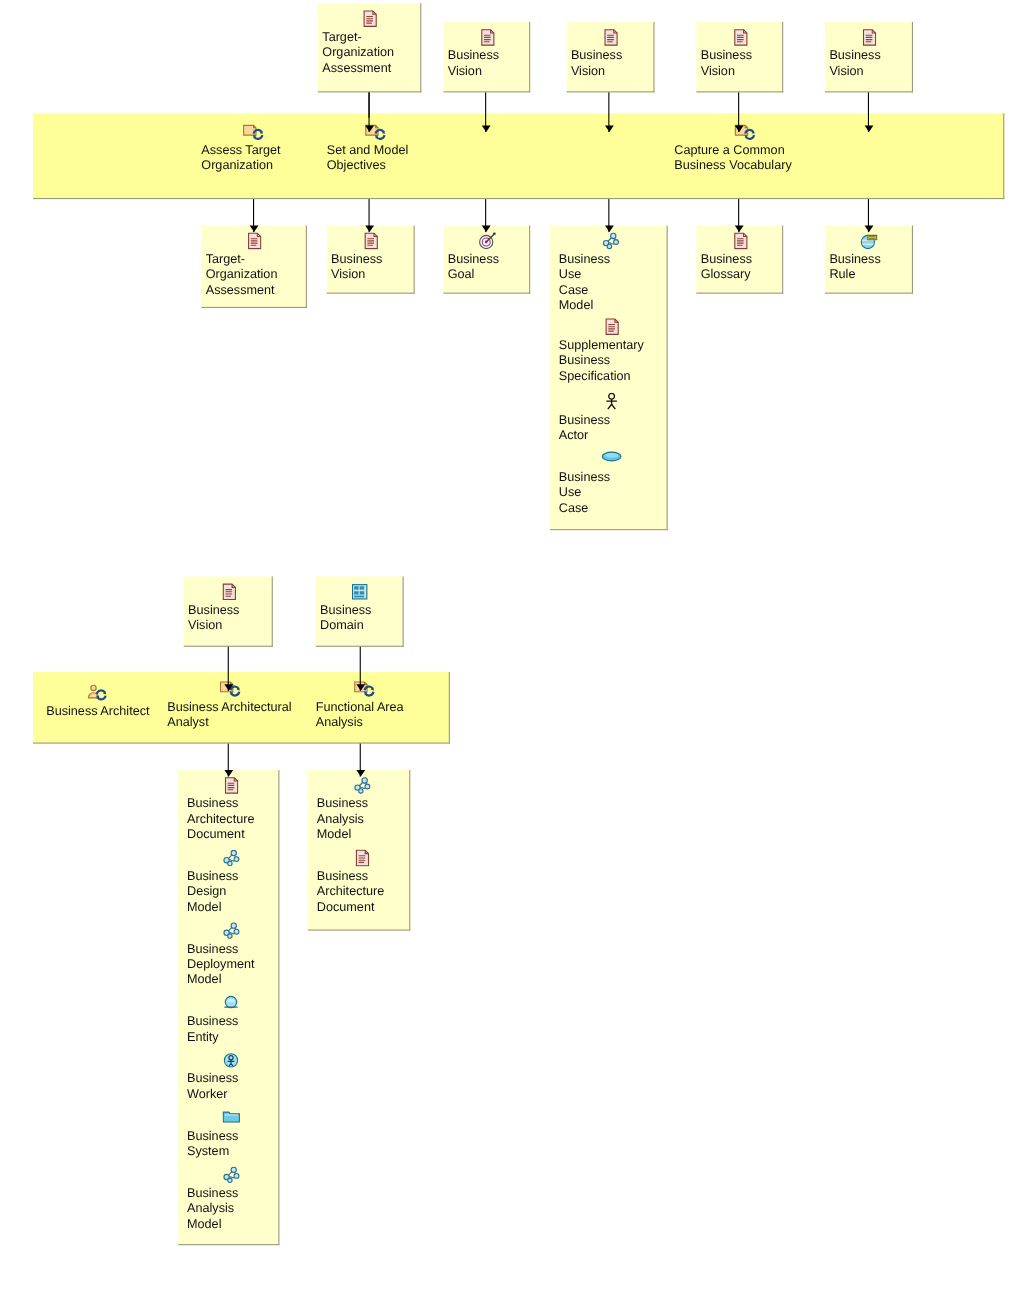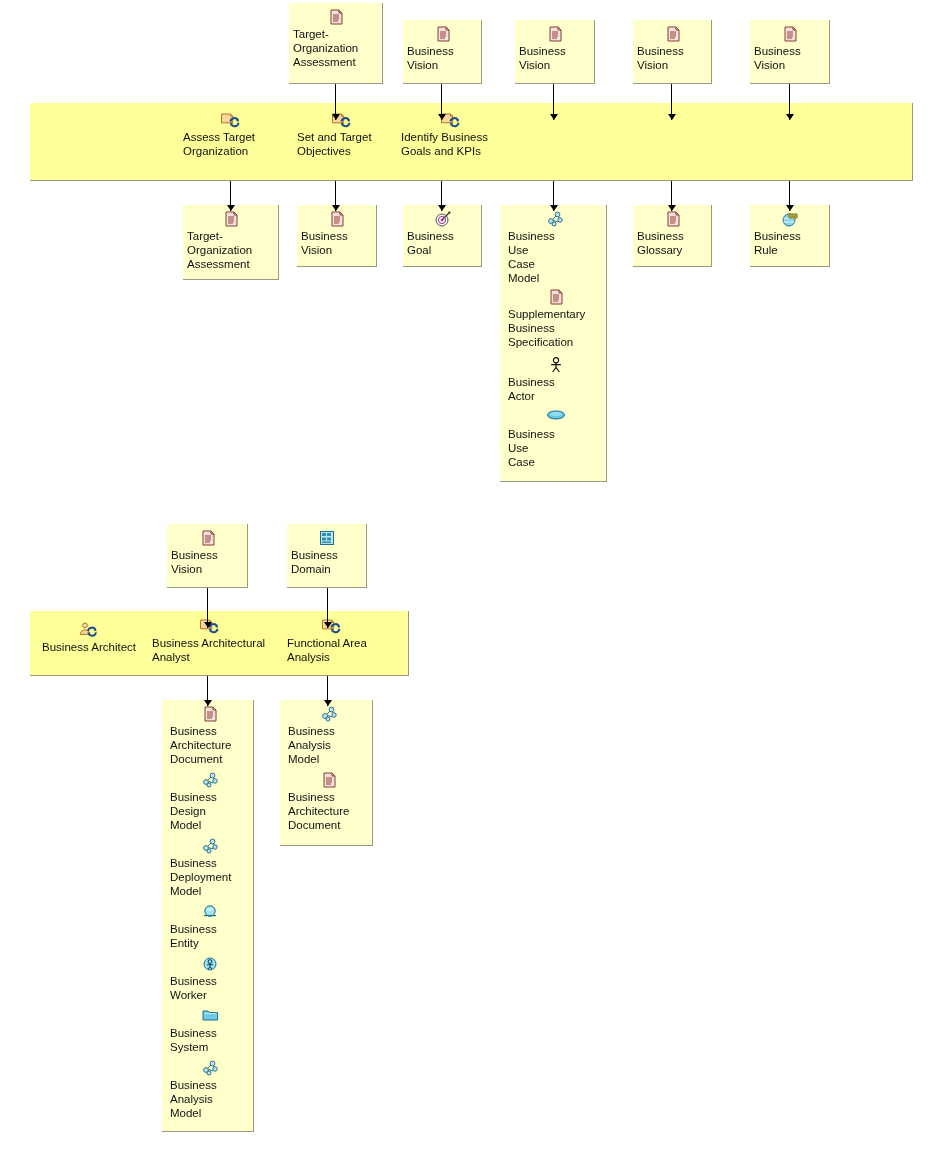--- a/index.html
+++ b/index.html
@@ -163,38 +163,38 @@
           <path d="M1.5 2 h9 l2.2 2.2 v6.6 h-11.2 z" fill="#fbd79a" stroke="#a9762c" stroke-width="1"></path>
           <path d="M10.5 2 v2.2 h2.2" fill="none" stroke="#a9762c" stroke-width="1"></path>
           <g transform="translate(9.5,6.5)">
             <path d="M1 3 a4 4 0 0 1 7.4 -1.4" fill="none" stroke="#1b4f8a" stroke-width="2"></path>
             <path d="M8.8 0.2 L9.6 3.2 L6.6 2.6 z" fill="#1b4f8a"></path>
             <path d="M9 4.4 a4 4 0 0 1 -7.4 1.4" fill="none" stroke="#1b4f8a" stroke-width="2"></path>
             <path d="M1.2 7.2 L0.4 4.2 L3.4 4.8 z" fill="#1b4f8a"></path>
           </g>
         </svg>
       </span>
-      <span class="lbl">Set and Target
+      <span class="lbl">Set and Model
 Objectives</span>
     </div>
-    <div class="cell" style="left:401px;top:112px;width:100px;">
+    <div class="cell" style="left:613px;top:112px;width:130px;">
       <span class="ico">
         <svg width="22" height="16" viewBox="0 0 22 16">
           <path d="M1.5 2 h9 l2.2 2.2 v6.6 h-11.2 z" fill="#fbd79a" stroke="#a9762c" stroke-width="1"></path>
           <path d="M10.5 2 v2.2 h2.2" fill="none" stroke="#a9762c" stroke-width="1"></path>
           <g transform="translate(9.5,6.5)">
             <path d="M1 3 a4 4 0 0 1 7.4 -1.4" fill="none" stroke="#1b4f8a" stroke-width="2"></path>
             <path d="M8.8 0.2 L9.6 3.2 L6.6 2.6 z" fill="#1b4f8a"></path>
             <path d="M9 4.4 a4 4 0 0 1 -7.4 1.4" fill="none" stroke="#1b4f8a" stroke-width="2"></path>
             <path d="M1.2 7.2 L0.4 4.2 L3.4 4.8 z" fill="#1b4f8a"></path>
           </g>
         </svg>
       </span>
-      <span class="lbl">Identify Business
-Goals and KPIs</span>
+      <span class="lbl">Capture a Common
+Business Vocabulary</span>
     </div>
     <div class="node" style="left:183px;top:205px;width:96px;height:75px;"></div>
     <div class="cell" style="left:187px;top:211px;width:88px;">
       <span class="ico">
         <svg width="14" height="16" viewBox="0 0 14 16">
           <path d="M2 1 h8 l3 3 v11 h-11 z" fill="#f0e2dd" stroke="#8a3a32" stroke-width="1"></path>
           <path d="M10 1 v3 h3" fill="none" stroke="#8a3a32" stroke-width="1"></path>
           <g stroke="#9c3f36" stroke-width="1">
             <path d="M4 6 h6"></path>
             <path d="M4 8 h6"></path>

